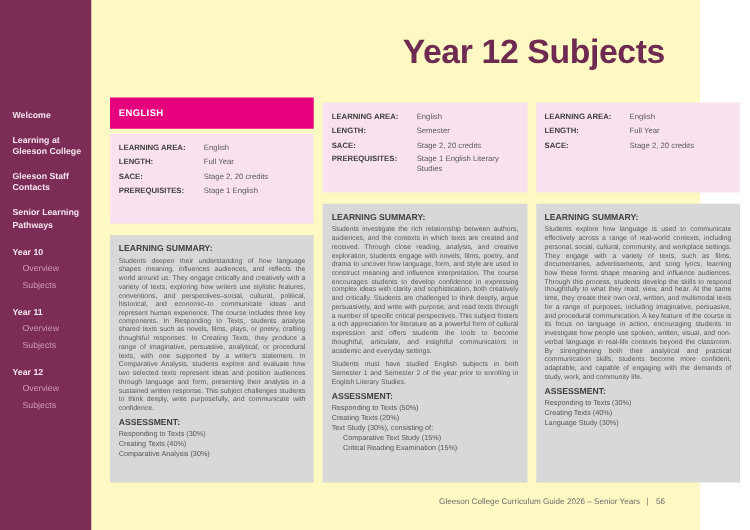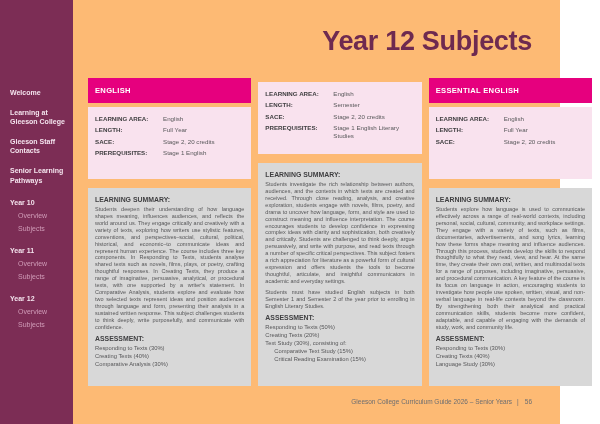--- a/index.html
+++ b/index.html
@@ -1,19 +1,19 @@
 <!DOCTYPE html>
 <html><head>
 <meta charset="utf-8">
 <style>
   * { margin:0; padding:0; box-sizing:border-box; }
   html,body { width:600px; height:424px; }
   body { font-family:"Liberation Sans", sans-serif; background:#ffffff; position:relative; overflow:hidden; }
 
-  .page { position:relative; width:560px; height:424px; background:#fdba74; }
+  .page { position:relative; width:560px; height:424px; background:#fef9c3; }
 
   
   .sidebar { position:absolute; left:0; top:0; width:73px; height:424px;
              background:#7c2d55; padding:88px 8px 0 10px; }
   .nav-link { color:#f4e4ee; font-size:7px; font-weight:bold; line-height:1.3;
               margin-bottom:11px; cursor:pointer; }
   .nav-group { margin-top:13px; }
   .nav-head { color:#f4e4ee; font-size:7px; font-weight:bold; line-height:1.3; cursor:pointer; }
   .nav-sub { color:#cf9bb7; font-size:7px; line-height:1.3; padding-left:8px;
              margin-top:4px; cursor:pointer; }
@@ -136,21 +136,20 @@
         <div class="sec-h assess-h">ASSESSMENT:</div>
         <div class="assess-line">Responding to Texts (50%)</div>
         <div class="assess-line">Creating Texts (20%)</div>
         <div class="assess-line">Text Study (30%), consisting of:</div>
         <div class="assess-line indent">Comparative Text Study (15%)</div>
         <div class="assess-line indent">Critical Reading Examination (15%)</div>
       </div>
     </section>
 
     <section class="col">
-      <header class="col-head">ESSENTIAL ENGLISH</header>
       <div class="info">
         <div class="row">
           <span class="lbl">LEARNING AREA:</span>
           <span class="val">English</span>
         </div>
         <div class="row">
           <span class="lbl">LENGTH:</span>
           <span class="val">Full Year</span>
         </div>
         <div class="row">

